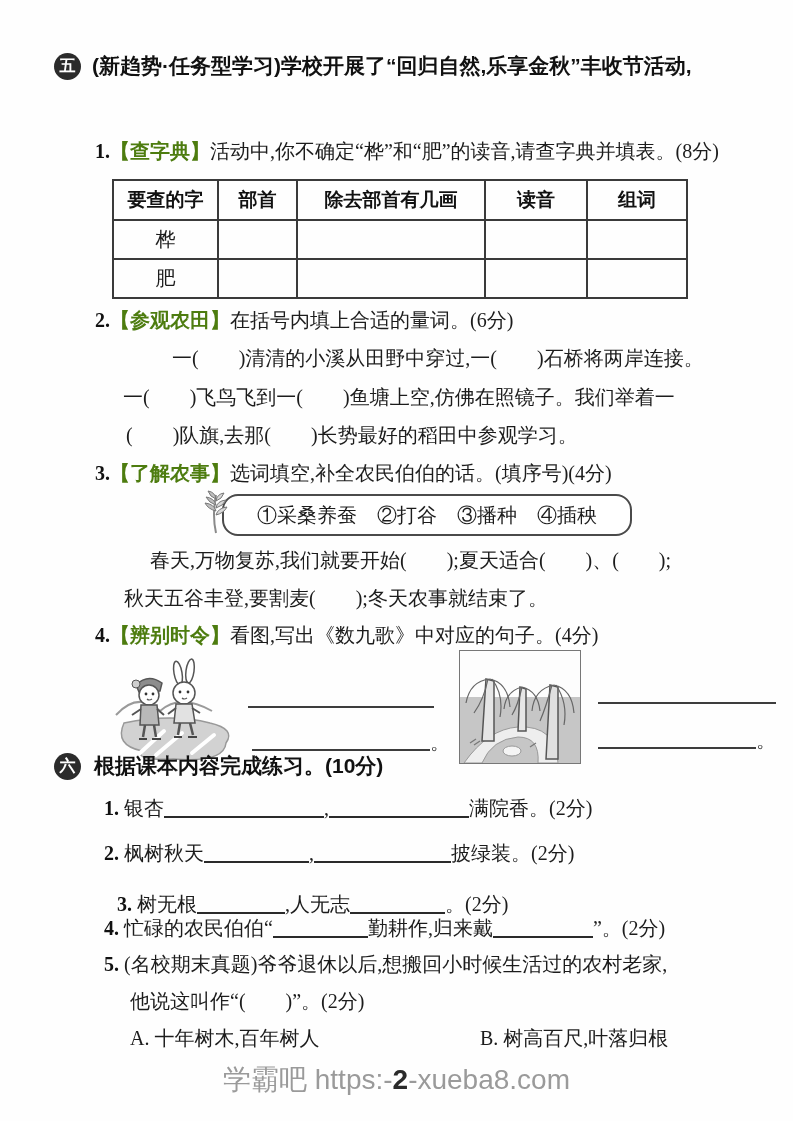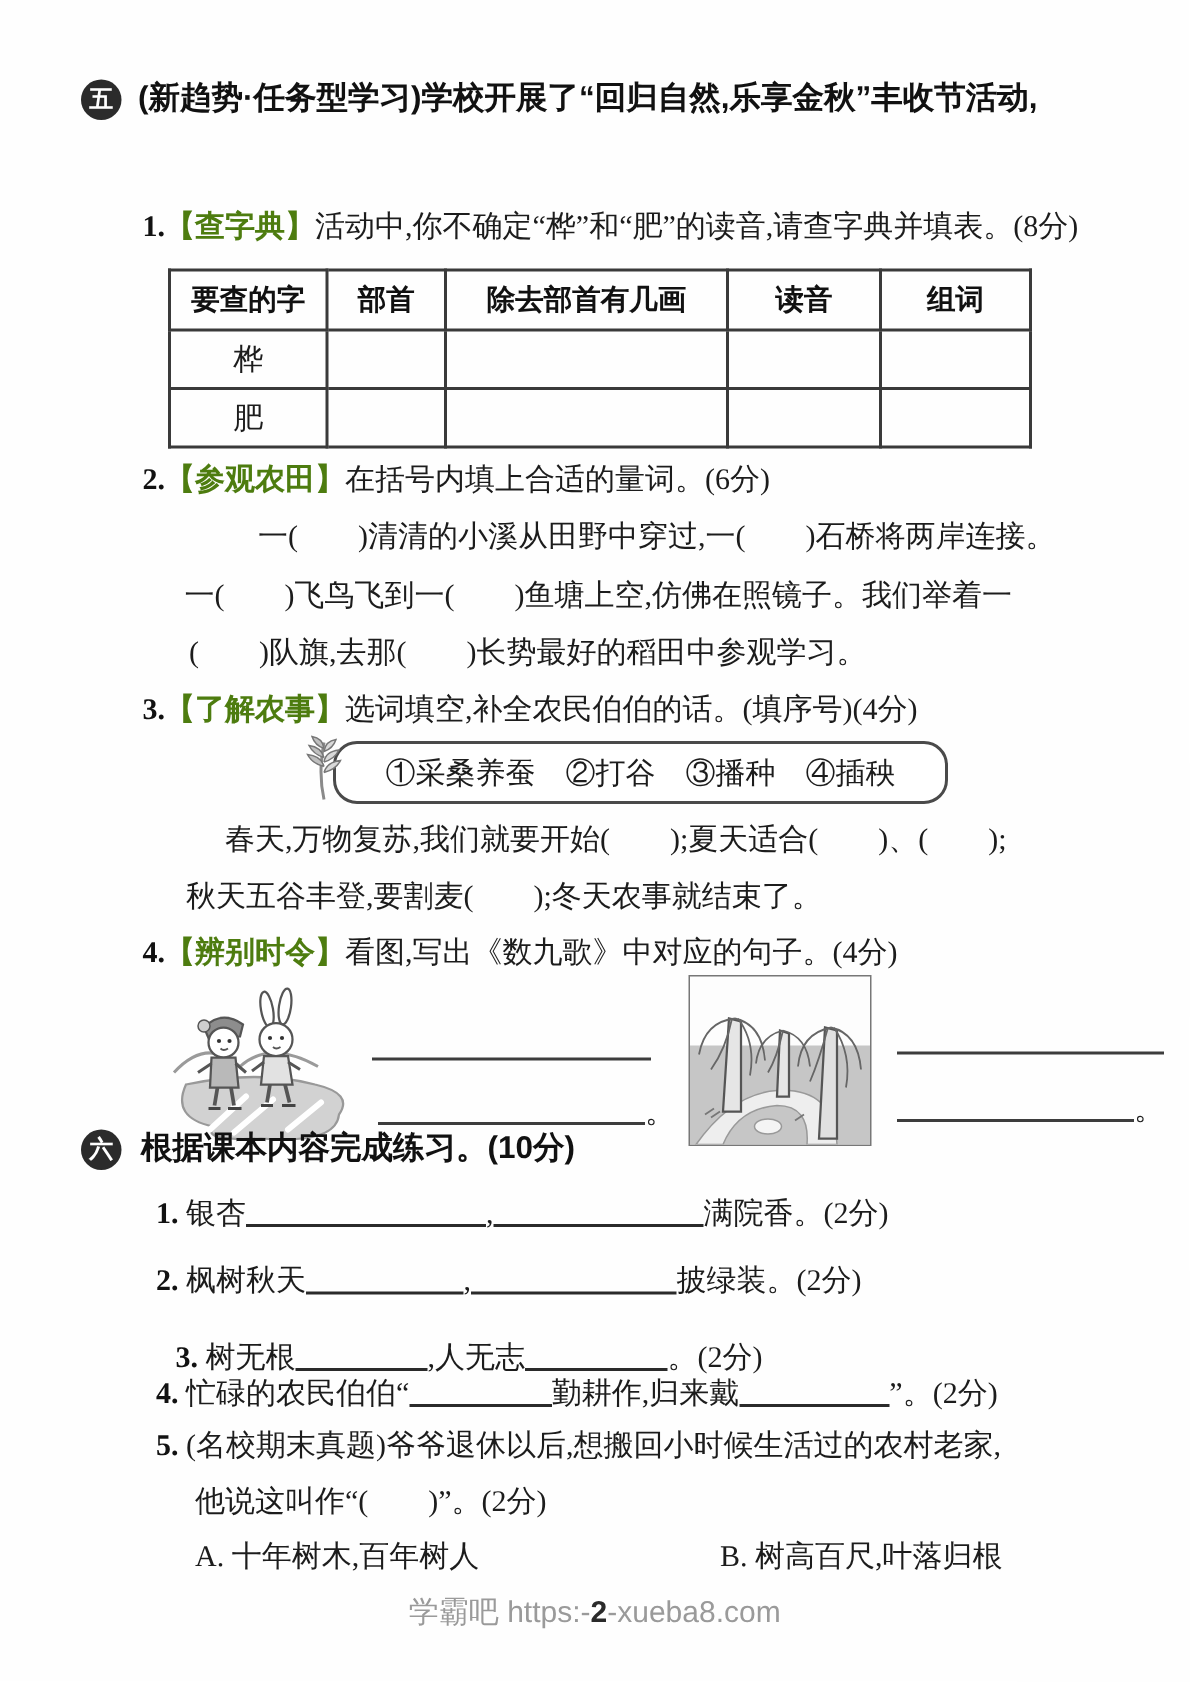--- a/index.html
+++ b/index.html
@@ -17,21 +17,21 @@
   .blank{display:inline-block;border-bottom:2px solid #2a2a2a;height:1em;vertical-align:-3px;}
   .ansline{display:inline-block;border-bottom:2.5px solid #3d3d3d;height:12px;vertical-align:-2px;}
   table.qtable{border-collapse:collapse;table-layout:fixed;}
   table.qtable th, table.qtable td{border:2px solid #3a3a3a;text-align:center;padding:0;}
   table.qtable th{font-family:"Liberation Sans",sans-serif;font-size:19px;font-weight:bold;height:38px;color:#111;}
   table.qtable td{font-size:20px;height:37px;}
   .wordbox{position:absolute;border:2px solid #4a4a4a;border-radius:16px;display:flex;
            align-items:center;justify-content:center;font-size:20px;background:#fff;}
   .imgframe{position:absolute;}
   .footer{position:absolute;left:0;width:793px;text-align:center;
-          font-family:"Liberation Sans",sans-serif;font-size:20px;color:#9a9a9a;}
+          font-family:"Liberation Sans",sans-serif;font-size:28px;color:#9a9a9a;}
   .footer .pg{color:#2a2a2a;font-weight:bold;}
 </style>
 </head>
 <body>
 
 <div class="page">
 
   <div class="badge" style="left:54px;top:53px;">五</div>
   <div class="abs h t21" style="left:92px;top:53px;">(新趋势·任务型学习)学校开展了“回归自然,乐享金秋”丰收节活动,</div>
 

